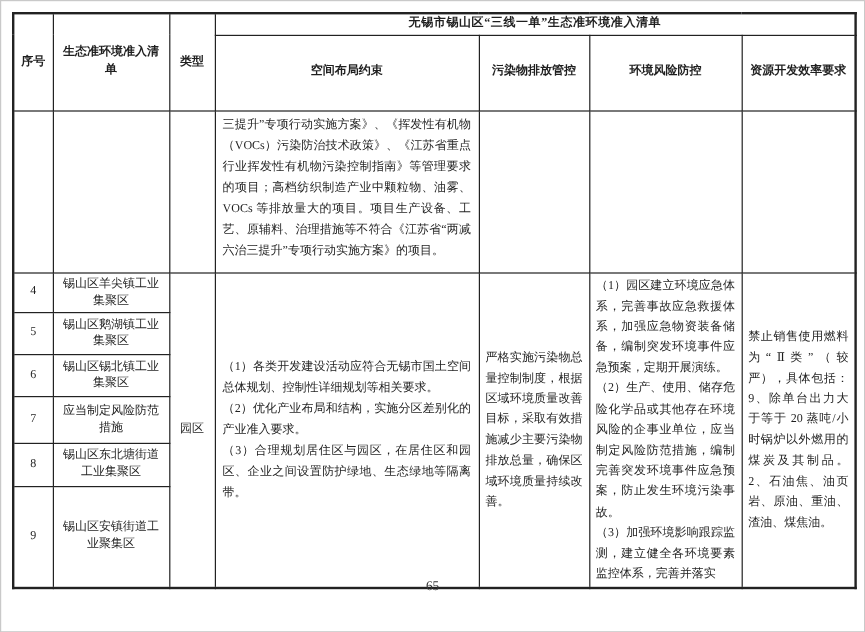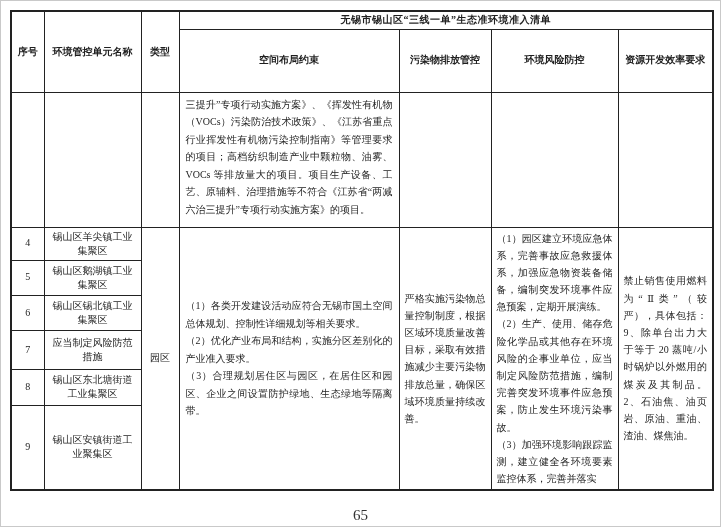--- a/index.html
+++ b/index.html
@@ -50,43 +50,42 @@
   td.center-txt{
     text-align:justify;
     text-align-last:left;
     padding:2px 5px;
     line-height:1.72;
     margin-left:10px;
   }
   .page-num{
     position:absolute;left:0;right:0;top:482px;
     text-align:center;
-    font-size:15px;
+    font-size:11px;
     color:#333;
-    margin-top:24px;
   }
 </style>
 </head>
 <body>
 
 <div class="page">
   <table class="doc-table">
     <colgroup>
       <col style="width:33px">
         <col style="width:97px">
         <col style="width:38px">
       <col style="width:220px">
         <col style="width:92px">
         <col style="width:127px">
       <col style="width:95px">
     </colgroup>
     <tbody>
       <tr class="r-title">
         <th rowspan="2">序号</th>
-        <th rowspan="2">环境管控单元名称</th>
+        <th rowspan="2">生态准环境准入清单</th>
         <th rowspan="2">类型</th>
         <th colspan="4" class="title-cell">无锡市锡山区“三线一单”生态准环境准入清单</th>
       </tr>
       <tr class="r-sub">
         <th>空间布局约束</th>
         <th>污染物排放管控</th>
         <th>环境风险防控</th>
         <th>资源开发效率要求</th>
       </tr>
 

